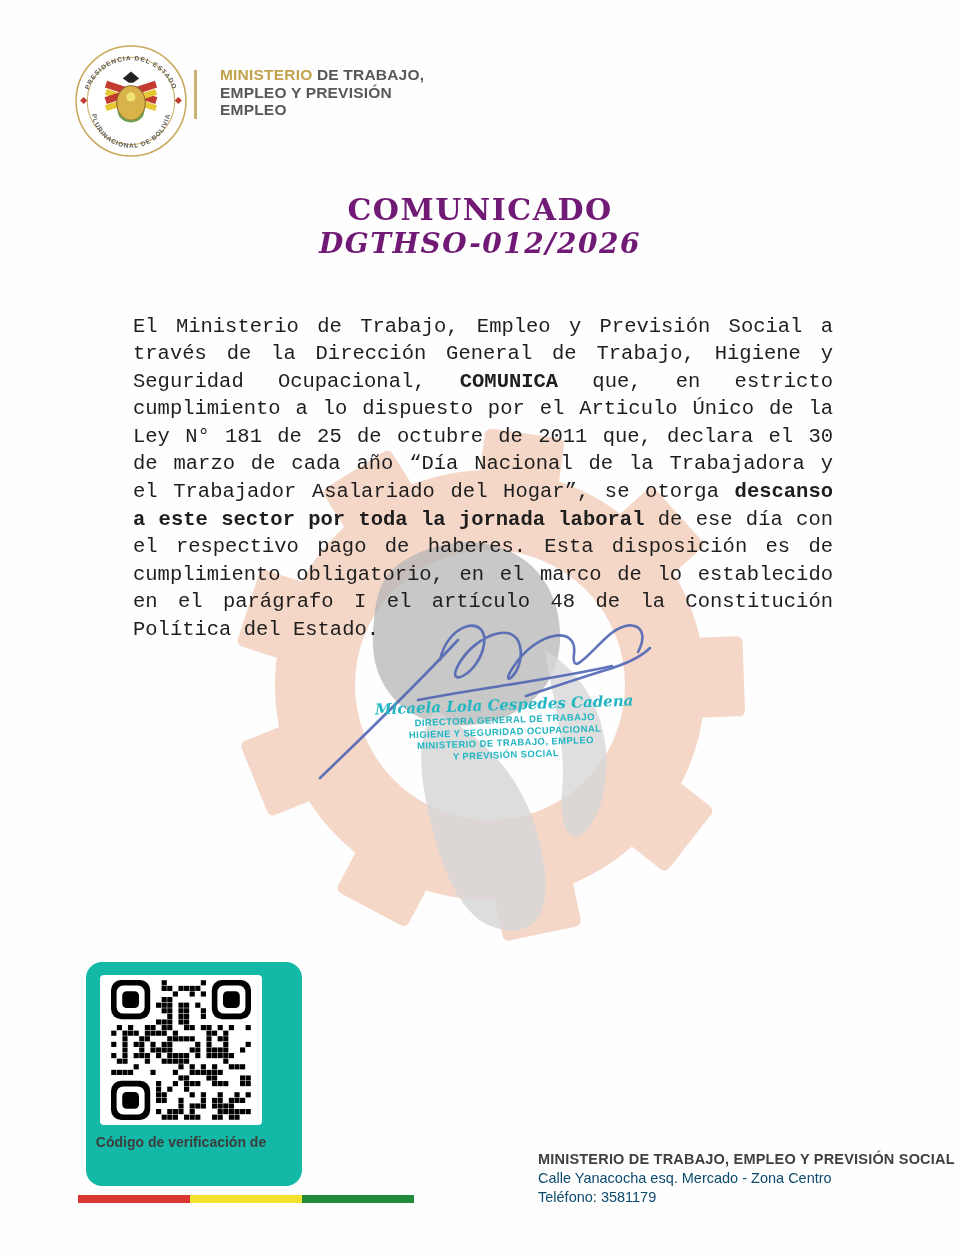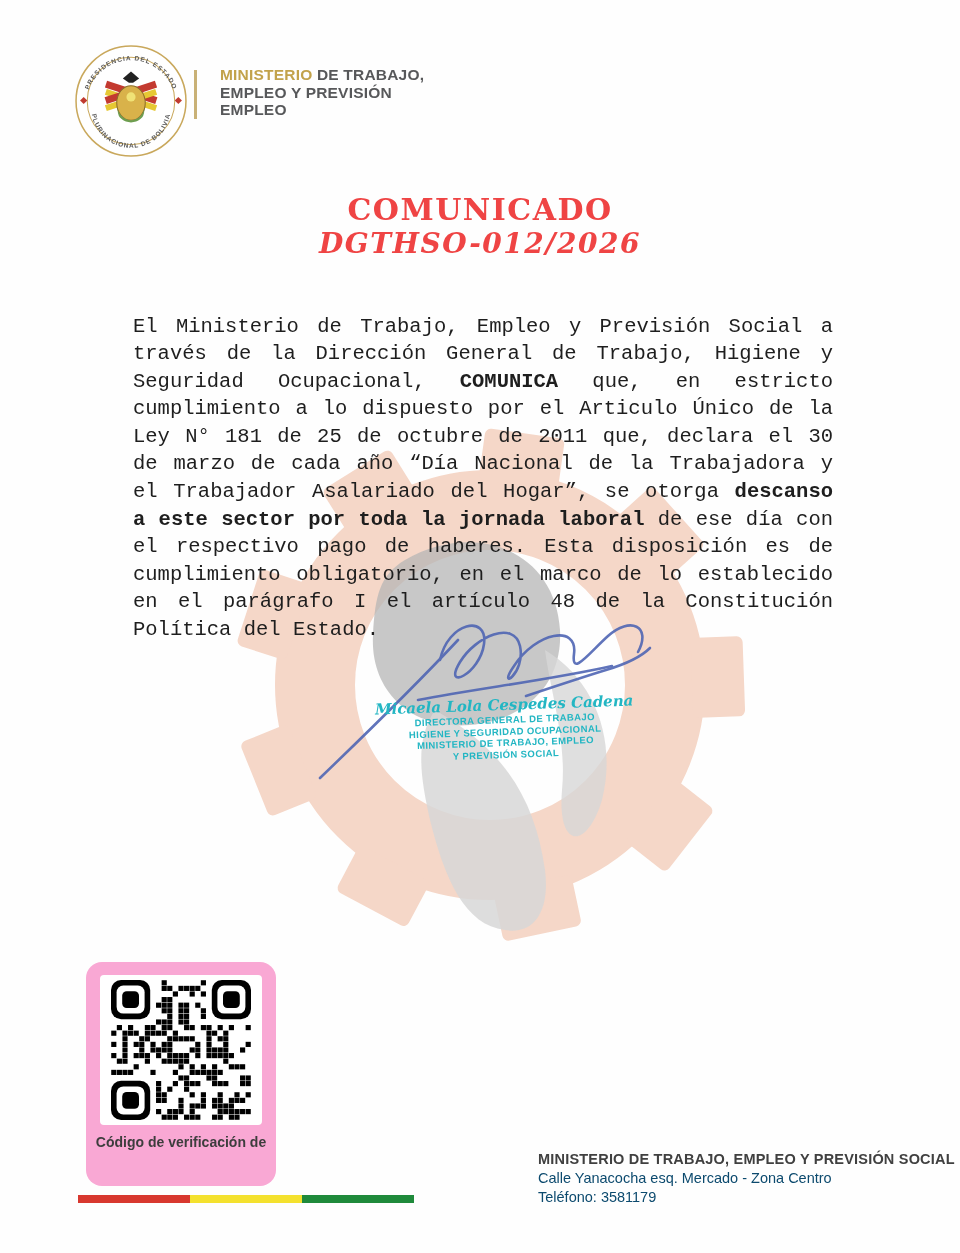--- a/index.html
+++ b/index.html
@@ -8,42 +8,42 @@
     font-family:"Liberation Sans",sans-serif;overflow:hidden;
   }
   
   .seal{position:absolute;left:74px;top:44px;width:114px;height:114px;}
   .gold-bar{position:absolute;left:194px;top:70px;width:3px;height:49px;background:#c9b176;}
   .ministry-name{position:absolute;left:220px;top:66px;font-weight:bold;
     font-size:15.5px;line-height:17.5px;color:#57585a;letter-spacing:.2px;}
   .ministry-name .accent{color:#c2a24b;}
   
   .title{position:absolute;left:0;top:193px;width:960px;text-align:center;
-    font-family:"DejaVu Serif",serif;font-weight:bold;color:#ef4444;}
+    font-family:"DejaVu Serif",serif;font-weight:bold;color:#701a75;}
   .title .t1{font-size:30px;letter-spacing:1.5px;line-height:34px;}
   .title .t2{font-size:28px;letter-spacing:1.5px;line-height:33px;font-style:italic;}
   
   .body-par{position:absolute;left:133px;top:292px;width:700px;
     font-family:Liberation Mono, monospace;font-size:20.5px;line-height:27.6px;
     color:#1e1e1e;text-align:justify;z-index:2;}
   .body-par b{font-weight:bold;}
   .dateline{position:absolute;left:0;top:588px;width:960px;text-align:center;
     font-family:"DejaVu Serif",serif;font-size:20px;color:#222;z-index:2;}
   
   .watermark{position:absolute;left:205px;top:420px;width:570px;height:535px;z-index:0;}
   
   .signature-svg{position:absolute;left:290px;top:600px;width:380px;height:200px;z-index:3;}
   .stamp{position:absolute;left:355px;top:697px;width:300px;text-align:center;
     transform:rotate(-2deg);z-index:3;color:#23b6c3;}
   .stamp .stamp-name{font-family:"DejaVu Serif",serif;font-style:italic;font-weight:bold;
     font-size:15px;line-height:17px;}
   .stamp .stamp-line{font-size:9.5px;font-weight:bold;line-height:11.5px;letter-spacing:.4px;}
   
-  .qr-card{position:absolute;left:86px;top:962px;width:190px;height:224px;
-    background:#f9a8d4;border-radius:16px;z-index:2;}
+  .qr-card{position:absolute;left:86px;top:962px;width:216px;height:224px;
+    background:#14b8a6;border-radius:16px;z-index:2;}
   .qr-panel{position:absolute;left:14px;top:13px;width:162px;height:150px;
     background:#ffffff;border-radius:4px;}
   .qr-svg{position:absolute;left:11px;top:5px;}
   .qr-caption{position:absolute;left:0;top:170px;width:190px;text-align:center;
     font-size:14px;font-weight:bold;color:#3d3d3d;line-height:21px;}
   
   .flag-stripe{position:absolute;left:78px;top:1195px;width:336px;height:8px;display:flex;z-index:2;}
   .flag-stripe div{flex:1;height:100%;}
   .fs-red{background:#d8382f;}
   .fs-yellow{background:#f4e12e;}

